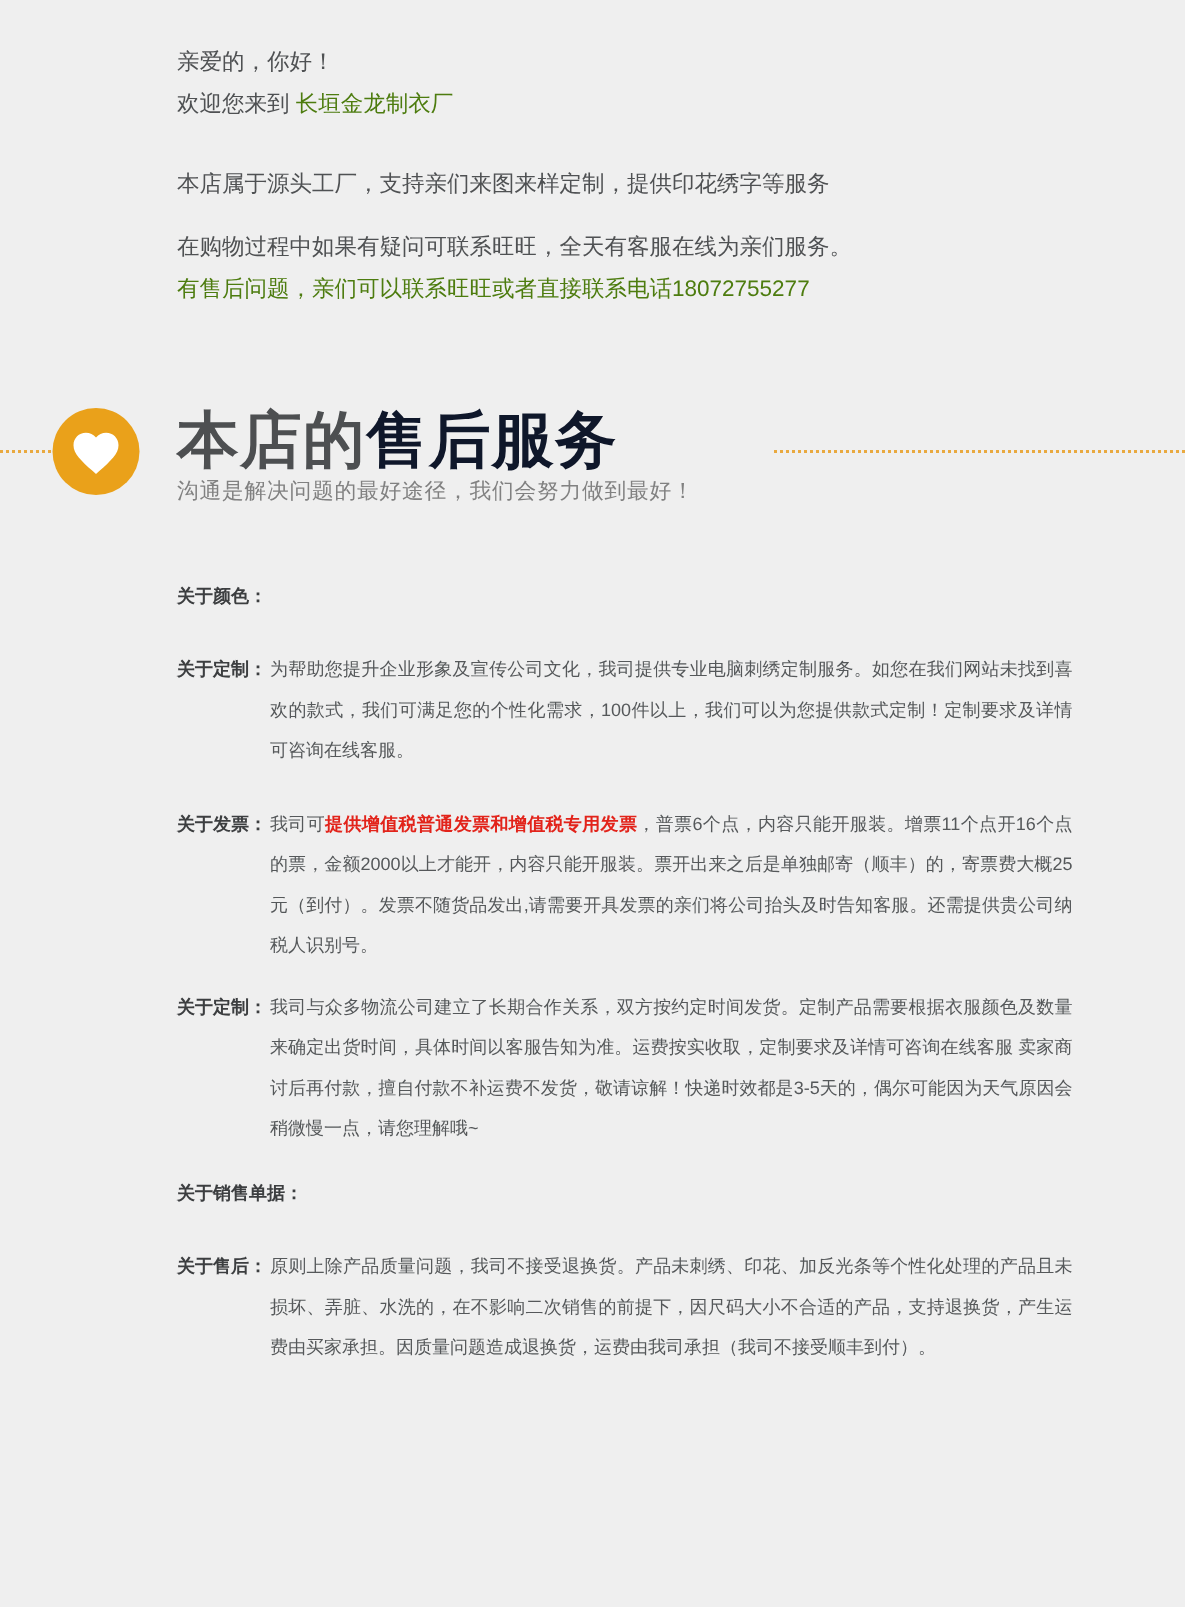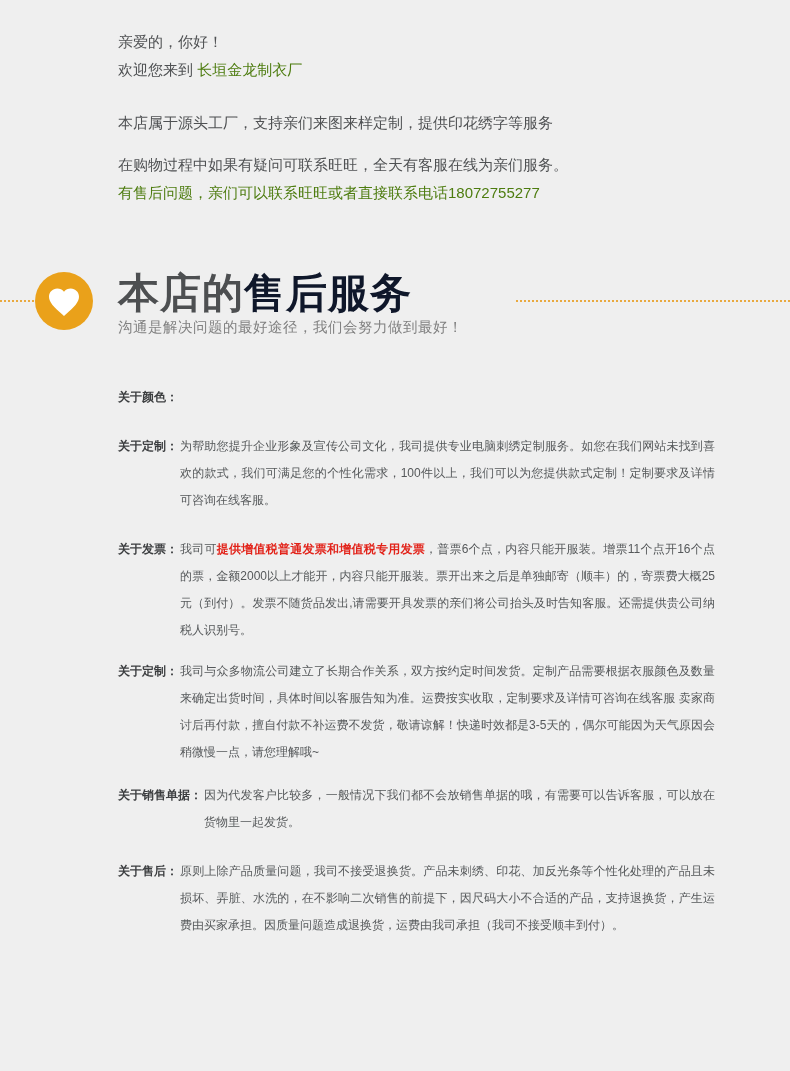--- a/index.html
+++ b/index.html
@@ -102,21 +102,20 @@
       <div class="section-text"><span>我司可</span><span class="red-bold">提供增值税普通发票和增值税专用发票</span><span>，普票6个点，内容只能开服装。增票11个点开16个点的票，金额2000以上才能开，内容只能开服装。票开出来之后是单独邮寄（顺丰）的，寄票费大概25元（到付）。发票不随货品发出,请需要开具发票的亲们将公司抬头及时告知客服。还需提供贵公司纳税人识别号。</span></div>
     </div>
 
     <div class="section sec-logistics">
       <div class="section-label">关于定制：</div>
       <div class="section-text">我司与众多物流公司建立了长期合作关系，双方按约定时间发货。定制产品需要根据衣服颜色及数量来确定出货时间，具体时间以客服告知为准。运费按实收取，定制要求及详情可咨询在线客服 卖家商讨后再付款，擅自付款不补运费不发货，敬请谅解！快递时效都是3-5天的，偶尔可能因为天气原因会稍微慢一点，请您理解哦~</div>
     </div>
 
     <div class="section">
       <div class="section-label">关于销售单据：</div>
-      <div class="section-text">因为代发客户比较多，一般情况下我们都不会放销售单据的哦，有需要可以告诉客服，可以放在货物里一起发货。</div>
     </div>
 
     <div class="section">
       <div class="section-label">关于售后：</div>
       <div class="section-text">原则上除产品质量问题，我司不接受退换货。产品未刺绣、印花、加反光条等个性化处理的产品且未损坏、弄脏、水洗的，在不影响二次销售的前提下，因尺码大小不合适的产品，支持退换货，产生运费由买家承担。因质量问题造成退换货，运费由我司承担（我司不接受顺丰到付）。</div>
     </div>
 
   </div>
 
 </div>

